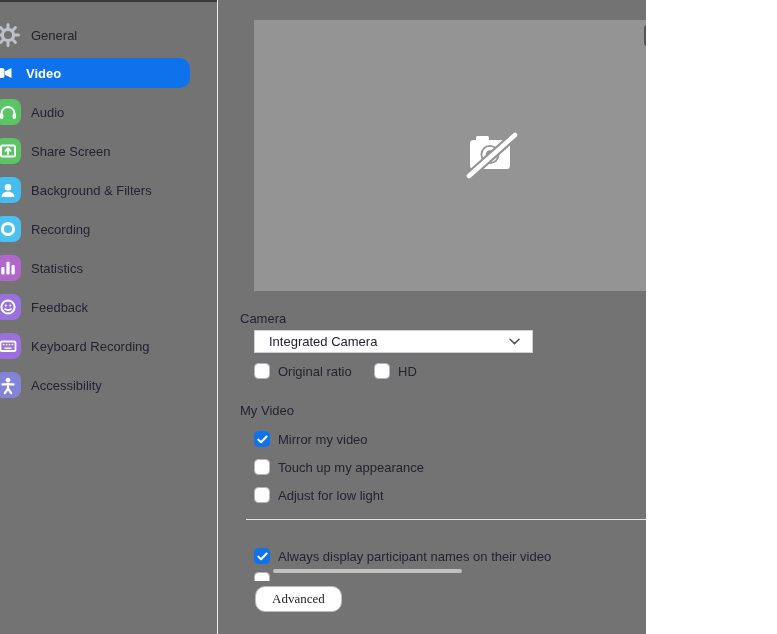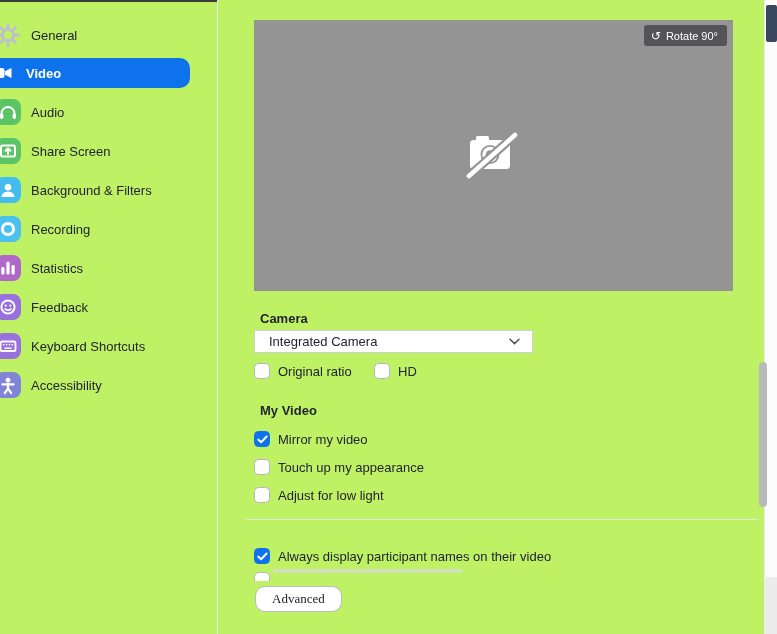--- a/index.html
+++ b/index.html
@@ -1,17 +1,17 @@
 <!DOCTYPE html>
 <html><head>
 <meta charset="utf-8">
 <style>
   * { box-sizing: border-box; margin: 0; padding: 0; }
   body { margin: 0; background: #fff; font-family: "Liberation Sans", sans-serif; }
-  #canvas { position: relative; width: 777px; height: 634px; background: #bef264; overflow: hidden; }
+  #canvas { position: relative; width: 646px; height: 634px; background: #737373; overflow: hidden; }
 
   
   .top-line { position: absolute; left: 0; top: 0; width: 217px; height: 2px; background: #3a3a3a; }
   .sidebar-divider { position: absolute; left: 217px; top: 0; width: 1px; height: 634px; background: #ececec; }
 
   
   .srow { position: absolute; left: 0; height: 30px; display: flex; align-items: center; cursor: pointer; }
   .srow .sicon { width: 26px; height: 26px; margin-left: -5px; flex: 0 0 26px; }
   .srow .slabel { margin-left: 10px; font-size: 13px; color: #232333; white-space: nowrap; }
   .srow.selected { left: -12px; width: 202px; padding-left: 7px; background: #0e72ed; border-radius: 10px; }
@@ -19,21 +19,21 @@
 
   
   .preview { position: absolute; left: 254px; top: 20px; width: 479px; height: 271px; background: #949494; }
   .rotate-btn { position: absolute; right: 6px; top: 5px; height: 21px; padding: 0 9px 0 7px;
     background: rgba(78,78,80,0.92); border-radius: 3px; color: #fff; font-size: 11px;
     display: flex; align-items: center; gap: 5px; cursor: pointer; }
   .rotate-glyph { font-family: "DejaVu Sans", sans-serif; font-size: 12px; line-height: 1; }
   .camoff { position: absolute; left: 464px; top: 129px; }
 
   
-  .heading { position: absolute; left: 260px; font-size: 13px; font-weight: 700; color: #232333; }
+  .heading { position: absolute; left: 240px; font-size: 13px; font-weight: 400; color: #232333; }
   .cklabel { font-size: 13px; color: #232333; white-space: nowrap; text-align: center; }
 
   
   .dropdown { position: absolute; left: 254px; top: 330px; width: 279px; height: 23px;
     border: 1px solid #cfd0d6; border-radius: 0; background: #fff; display: flex;
     align-items: center; padding: 0 12px 0 14px; cursor: pointer; }
   .dropdown .dvalue { flex: 1; font-size: 13px; color: #232333; }
 
   
   .ckrow { position: absolute; display: flex; align-items: center; cursor: pointer; }
@@ -174,21 +174,21 @@
       <svg width="26" height="26" viewBox="0 0 26 26">
         <rect x="0" y="0" width="26" height="26" rx="8" fill="#9a70dd"></rect>
         <rect x="5.5" y="8.5" width="15" height="9.5" rx="1.6" fill="none" stroke="#fff" stroke-width="1.8"></rect>
         <circle cx="8.7" cy="11.6" r="0.9" fill="#fff"></circle>
           <circle cx="11.6" cy="11.6" r="0.9" fill="#fff"></circle>
         <circle cx="14.5" cy="11.6" r="0.9" fill="#fff"></circle>
           <circle cx="17.4" cy="11.6" r="0.9" fill="#fff"></circle>
         <rect x="9.3" y="14.6" width="7.4" height="1.4" rx="0.7" fill="#fff"></rect>
       </svg>
     </span>
-    <span class="slabel">Keyboard Shortcuts</span>
+    <span class="slabel">Keyboard Recording</span>
   </div>
 
   <div class="srow" style="top:370px">
     <span class="sicon">
       <svg width="26" height="26" viewBox="0 0 26 26">
         <rect x="0" y="0" width="26" height="26" rx="8" fill="#8384d8"></rect>
         <circle cx="13" cy="8.2" r="2.4" fill="#fff"></circle>
         <g stroke="#fff" stroke-width="2.2" stroke-linecap="round" fill="none">
           <line x1="7.5" y1="12.4" x2="18.5" y2="12.4"></line>
           <line x1="13" y1="11.5" x2="13" y2="16.6"></line>

